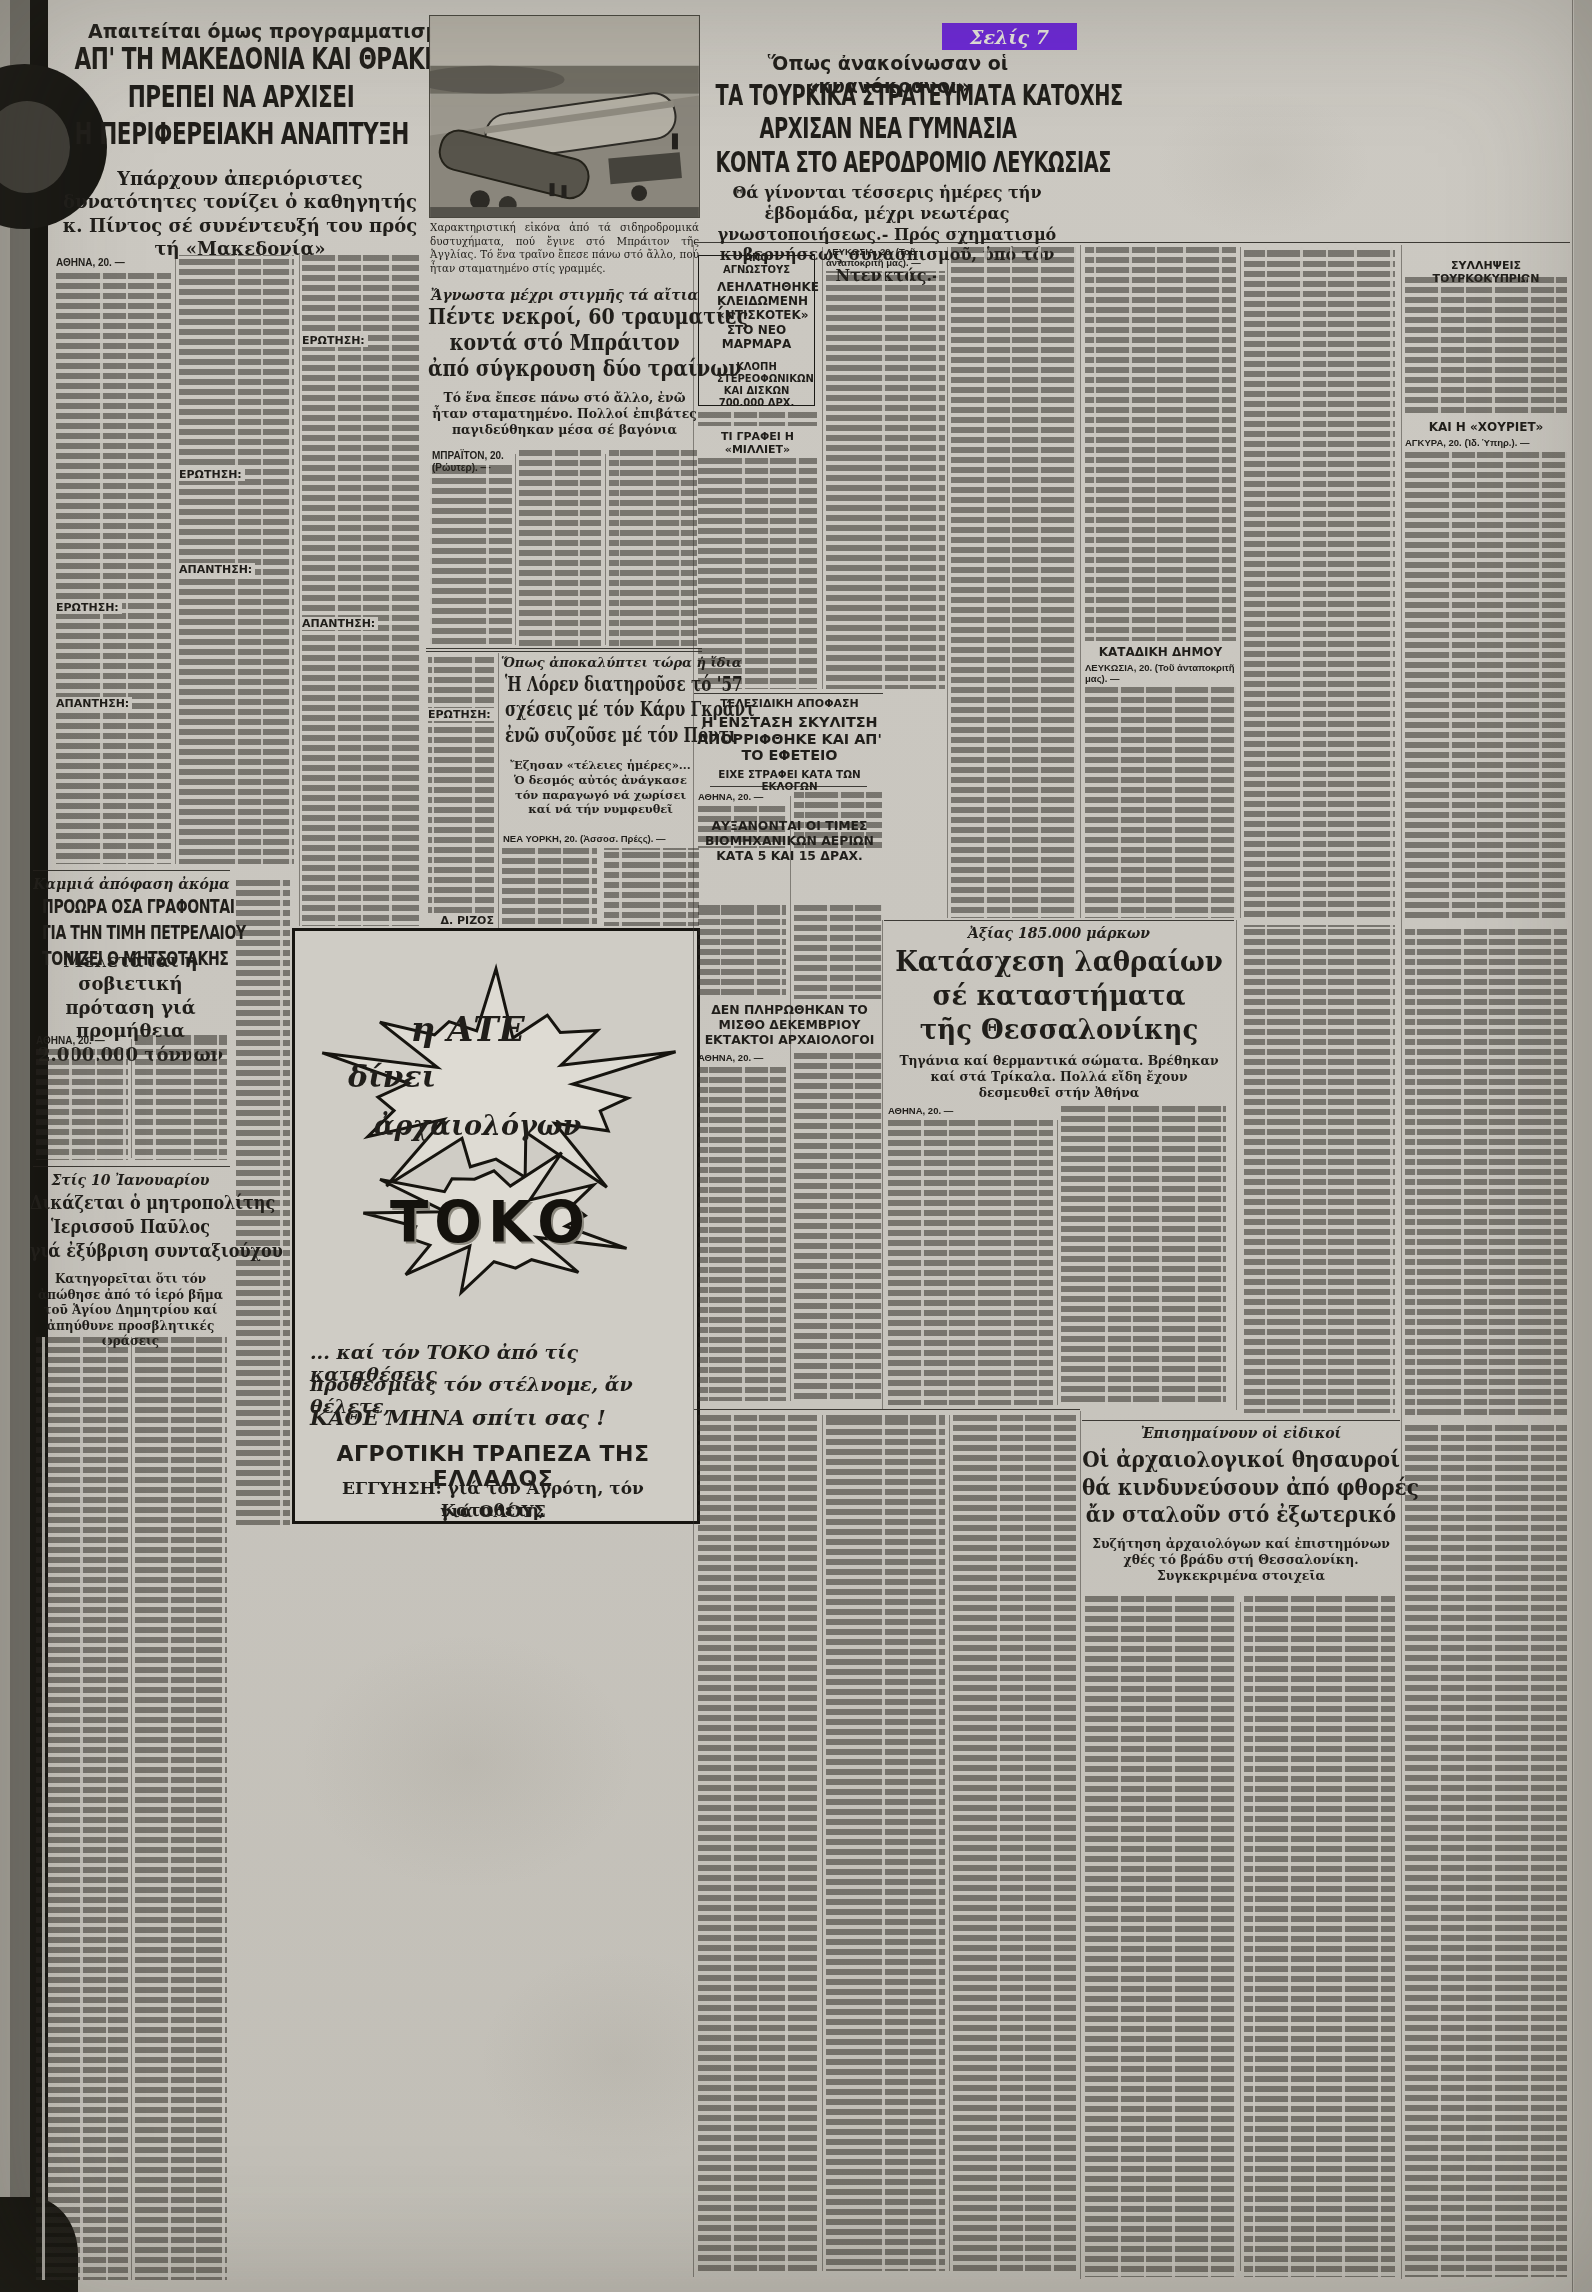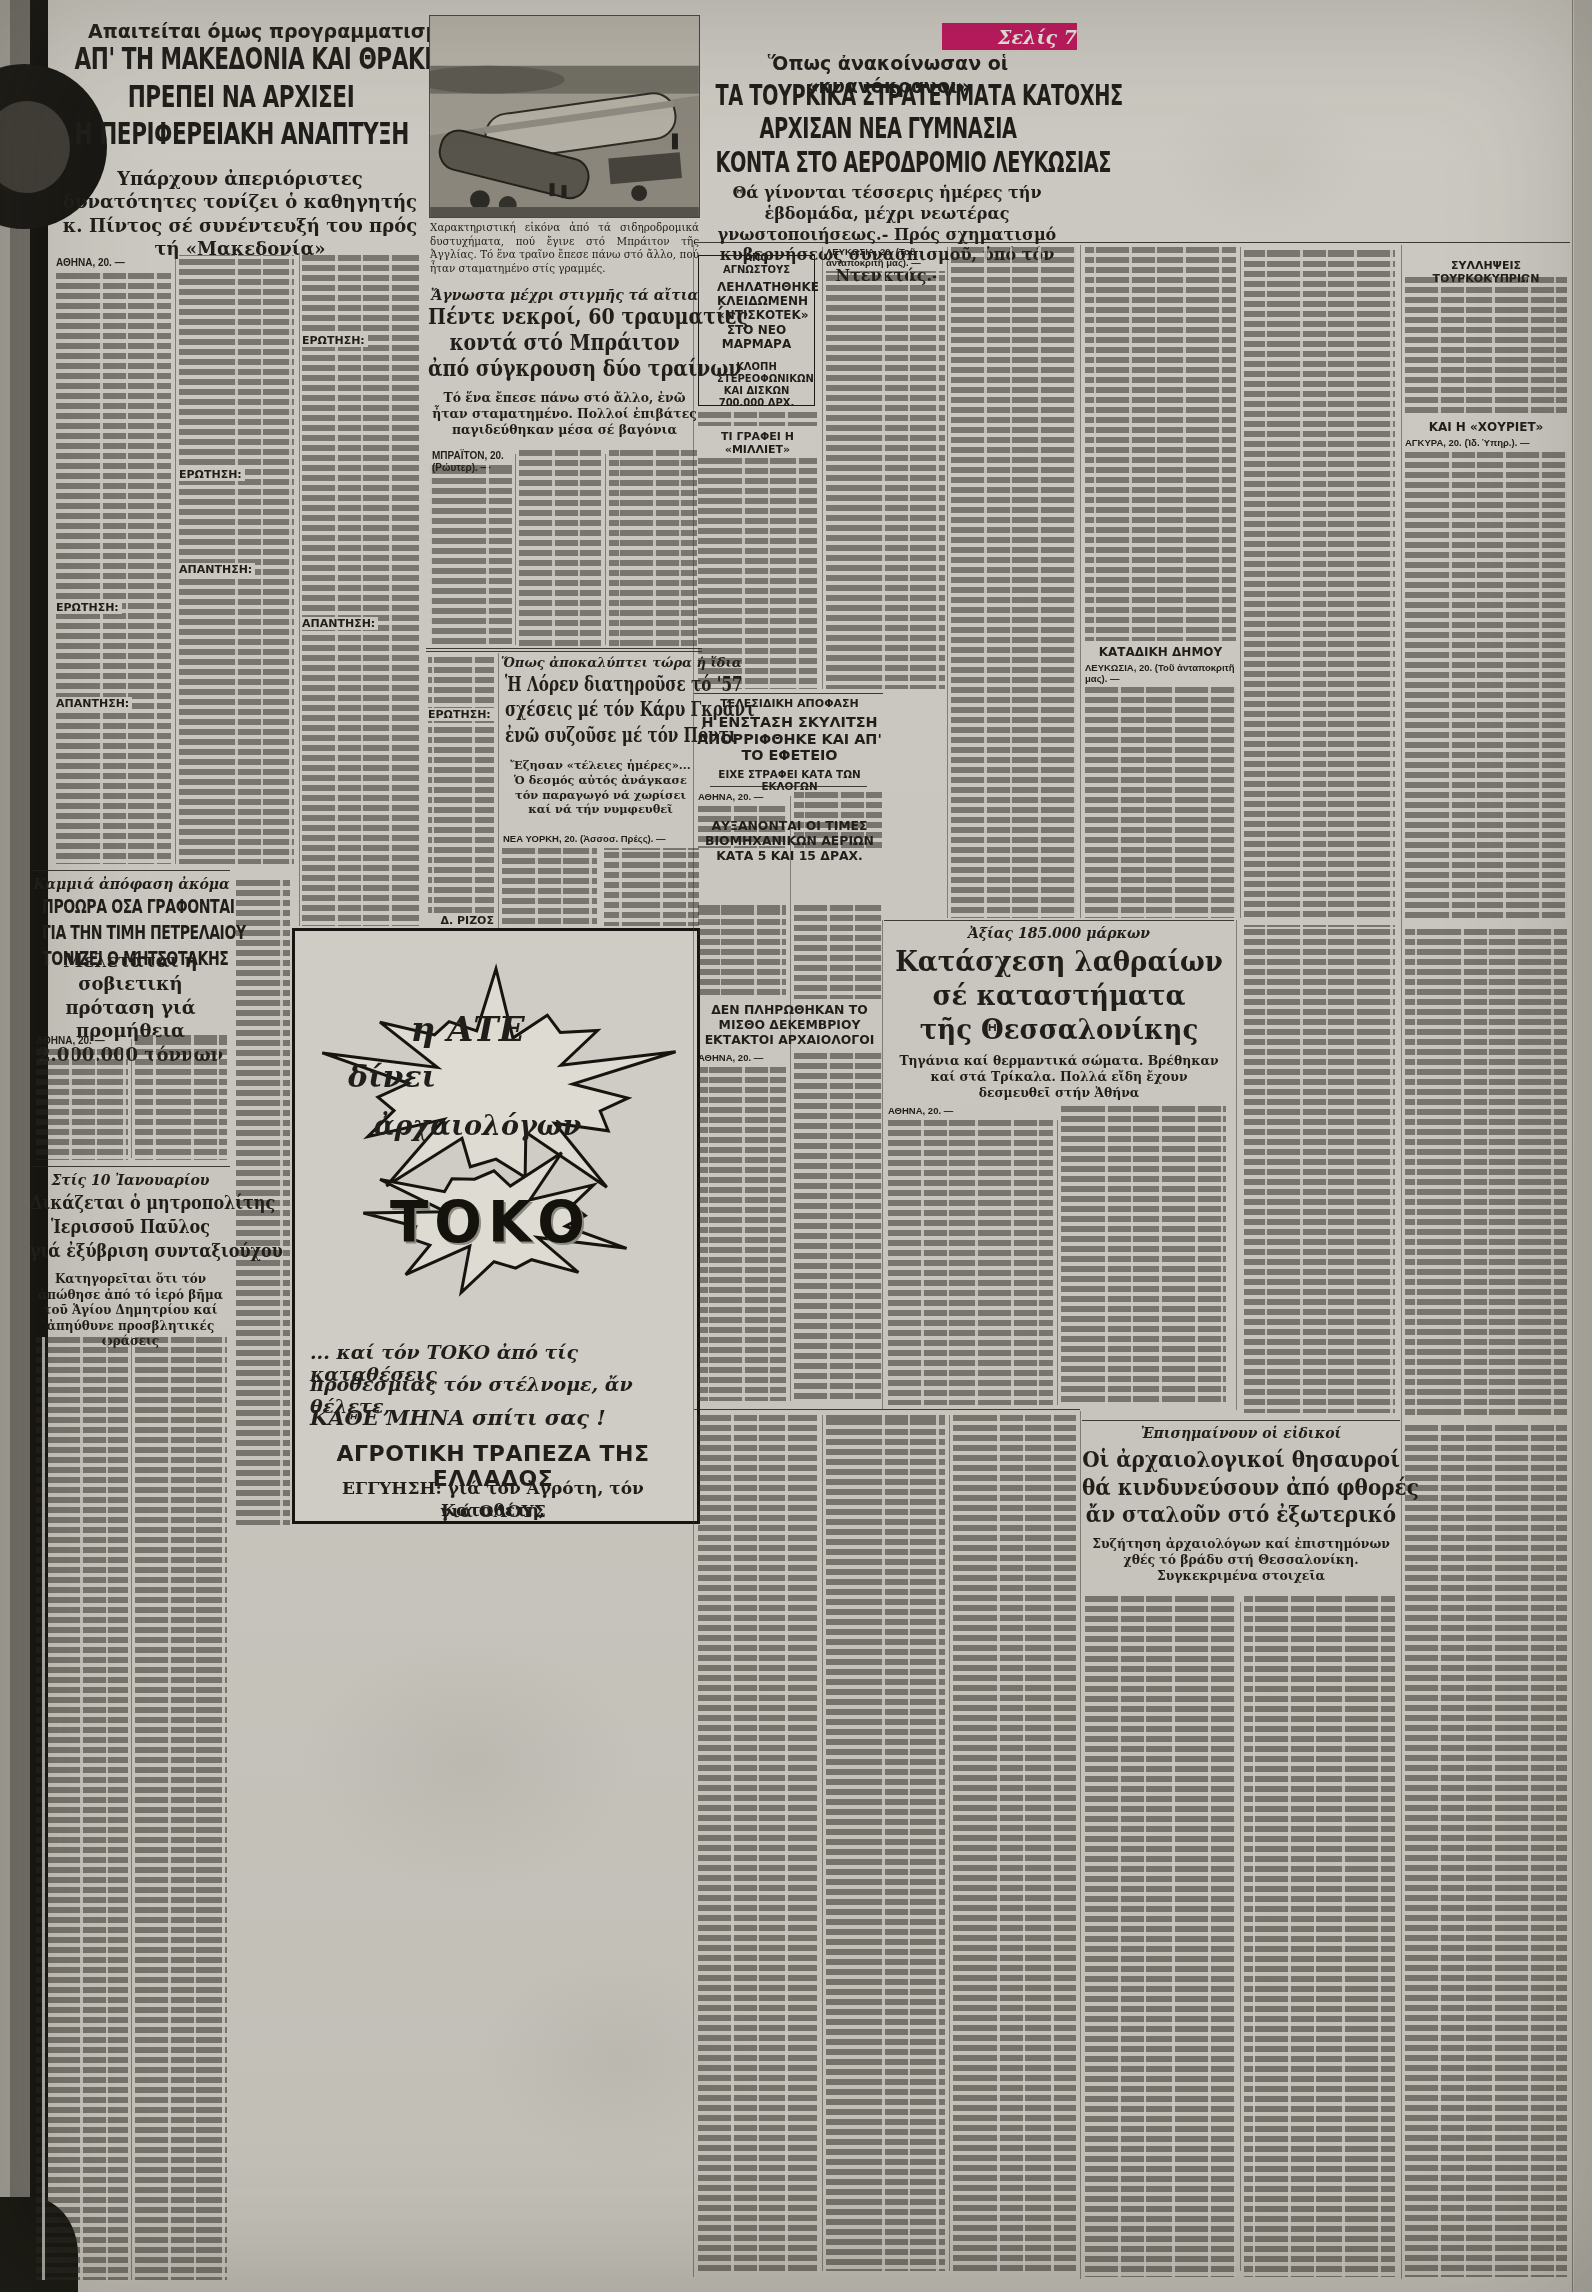--- a/index.html
+++ b/index.html
@@ -34,21 +34,21 @@
 
 <div class="p" style="left:0;top:0;width:10px;height:2292px;background:#a5a29a"></div>
 <div class="p" style="left:10px;top:0;width:20px;height:2292px;background:#716f68"></div>
 <div class="p" style="left:30px;top:0;width:18px;height:2292px;background:#14130f"></div>
 <div class="p" style="left:-58px;top:64px;width:165px;height:165px;border-radius:50%;background:#181713"></div>
 <div class="p" style="left:-16px;top:101px;width:86px;height:92px;border-radius:50%;background:#3f3d37"></div>
 <div class="p" style="left:0;top:2197px;width:78px;height:96px;background:#15140f;border-radius:0 60% 0 0"></div>
 <div class="p" style="left:1574px;top:0;width:18px;height:2292px;background:#b2afa7"></div>
 <div class="vr" style="left:1572px;top:0;height:2292px"></div>
 
-<div class="p" style="left:942px;top:23px;width:135px;height:27px;background:#be185d;color:#e8e6df;display:flex;align-items:center;justify-content:flex-end;font-style:italic;font-weight:bold;font-size:19px;font-family:'DejaVu Serif',serif">
+<div class="p" style="left:942px;top:23px;width:135px;height:27px;background:#6d28d9;color:#e8e6df;display:flex;align-items:center;justify-content:center;font-style:italic;font-weight:bold;font-size:19px;font-family:'DejaVu Serif',serif">
   <span>Σελίς 7</span>
 </div>
 
 <div class="p kick" style="left:88px;top:20px;width:338px;font-size:19px;font-style:normal;font-family:'DejaVu Sans',sans-serif;text-align:left">Απαιτείται όμως προγραμματισμός</div>
 <div class="p hl" style="left:56px;top:44px;width:370px;font-size:24px;transform:scale(.9,1.25)">ΑΠ' ΤΗ ΜΑΚΕΔΟΝΙΑ ΚΑΙ ΘΡΑΚΗ</div>
 <div class="p hl" style="left:56px;top:82px;width:370px;font-size:24px;transform:scale(.9,1.25)">ΠΡΕΠΕΙ ΝΑ ΑΡΧΙΣΕΙ</div>
 <div class="p hl" style="left:56px;top:119px;width:370px;font-size:24px;transform:scale(.9,1.25)">Η ΠΕΡΙΦΕΡΕΙΑΚΗ ΑΝΑΠΤΥΞΗ</div>
 <div class="p deck" style="left:60px;top:167px;width:360px;font-size:18px">Υπάρχουν ἀπεριόριστες δυνατότητες τονίζει ὁ καθηγητής κ. Πίντος σέ συνέντευξή του πρός τή «Μακεδονία»</div>
 <div class="p dl" style="left:56px;top:257px;width:115px;font-size:10px">ΑΘΗΝΑ, 20. —</div>
 <div class="gk f1" style="left:56px;top:273px;width:115px;height:591px"></div>

